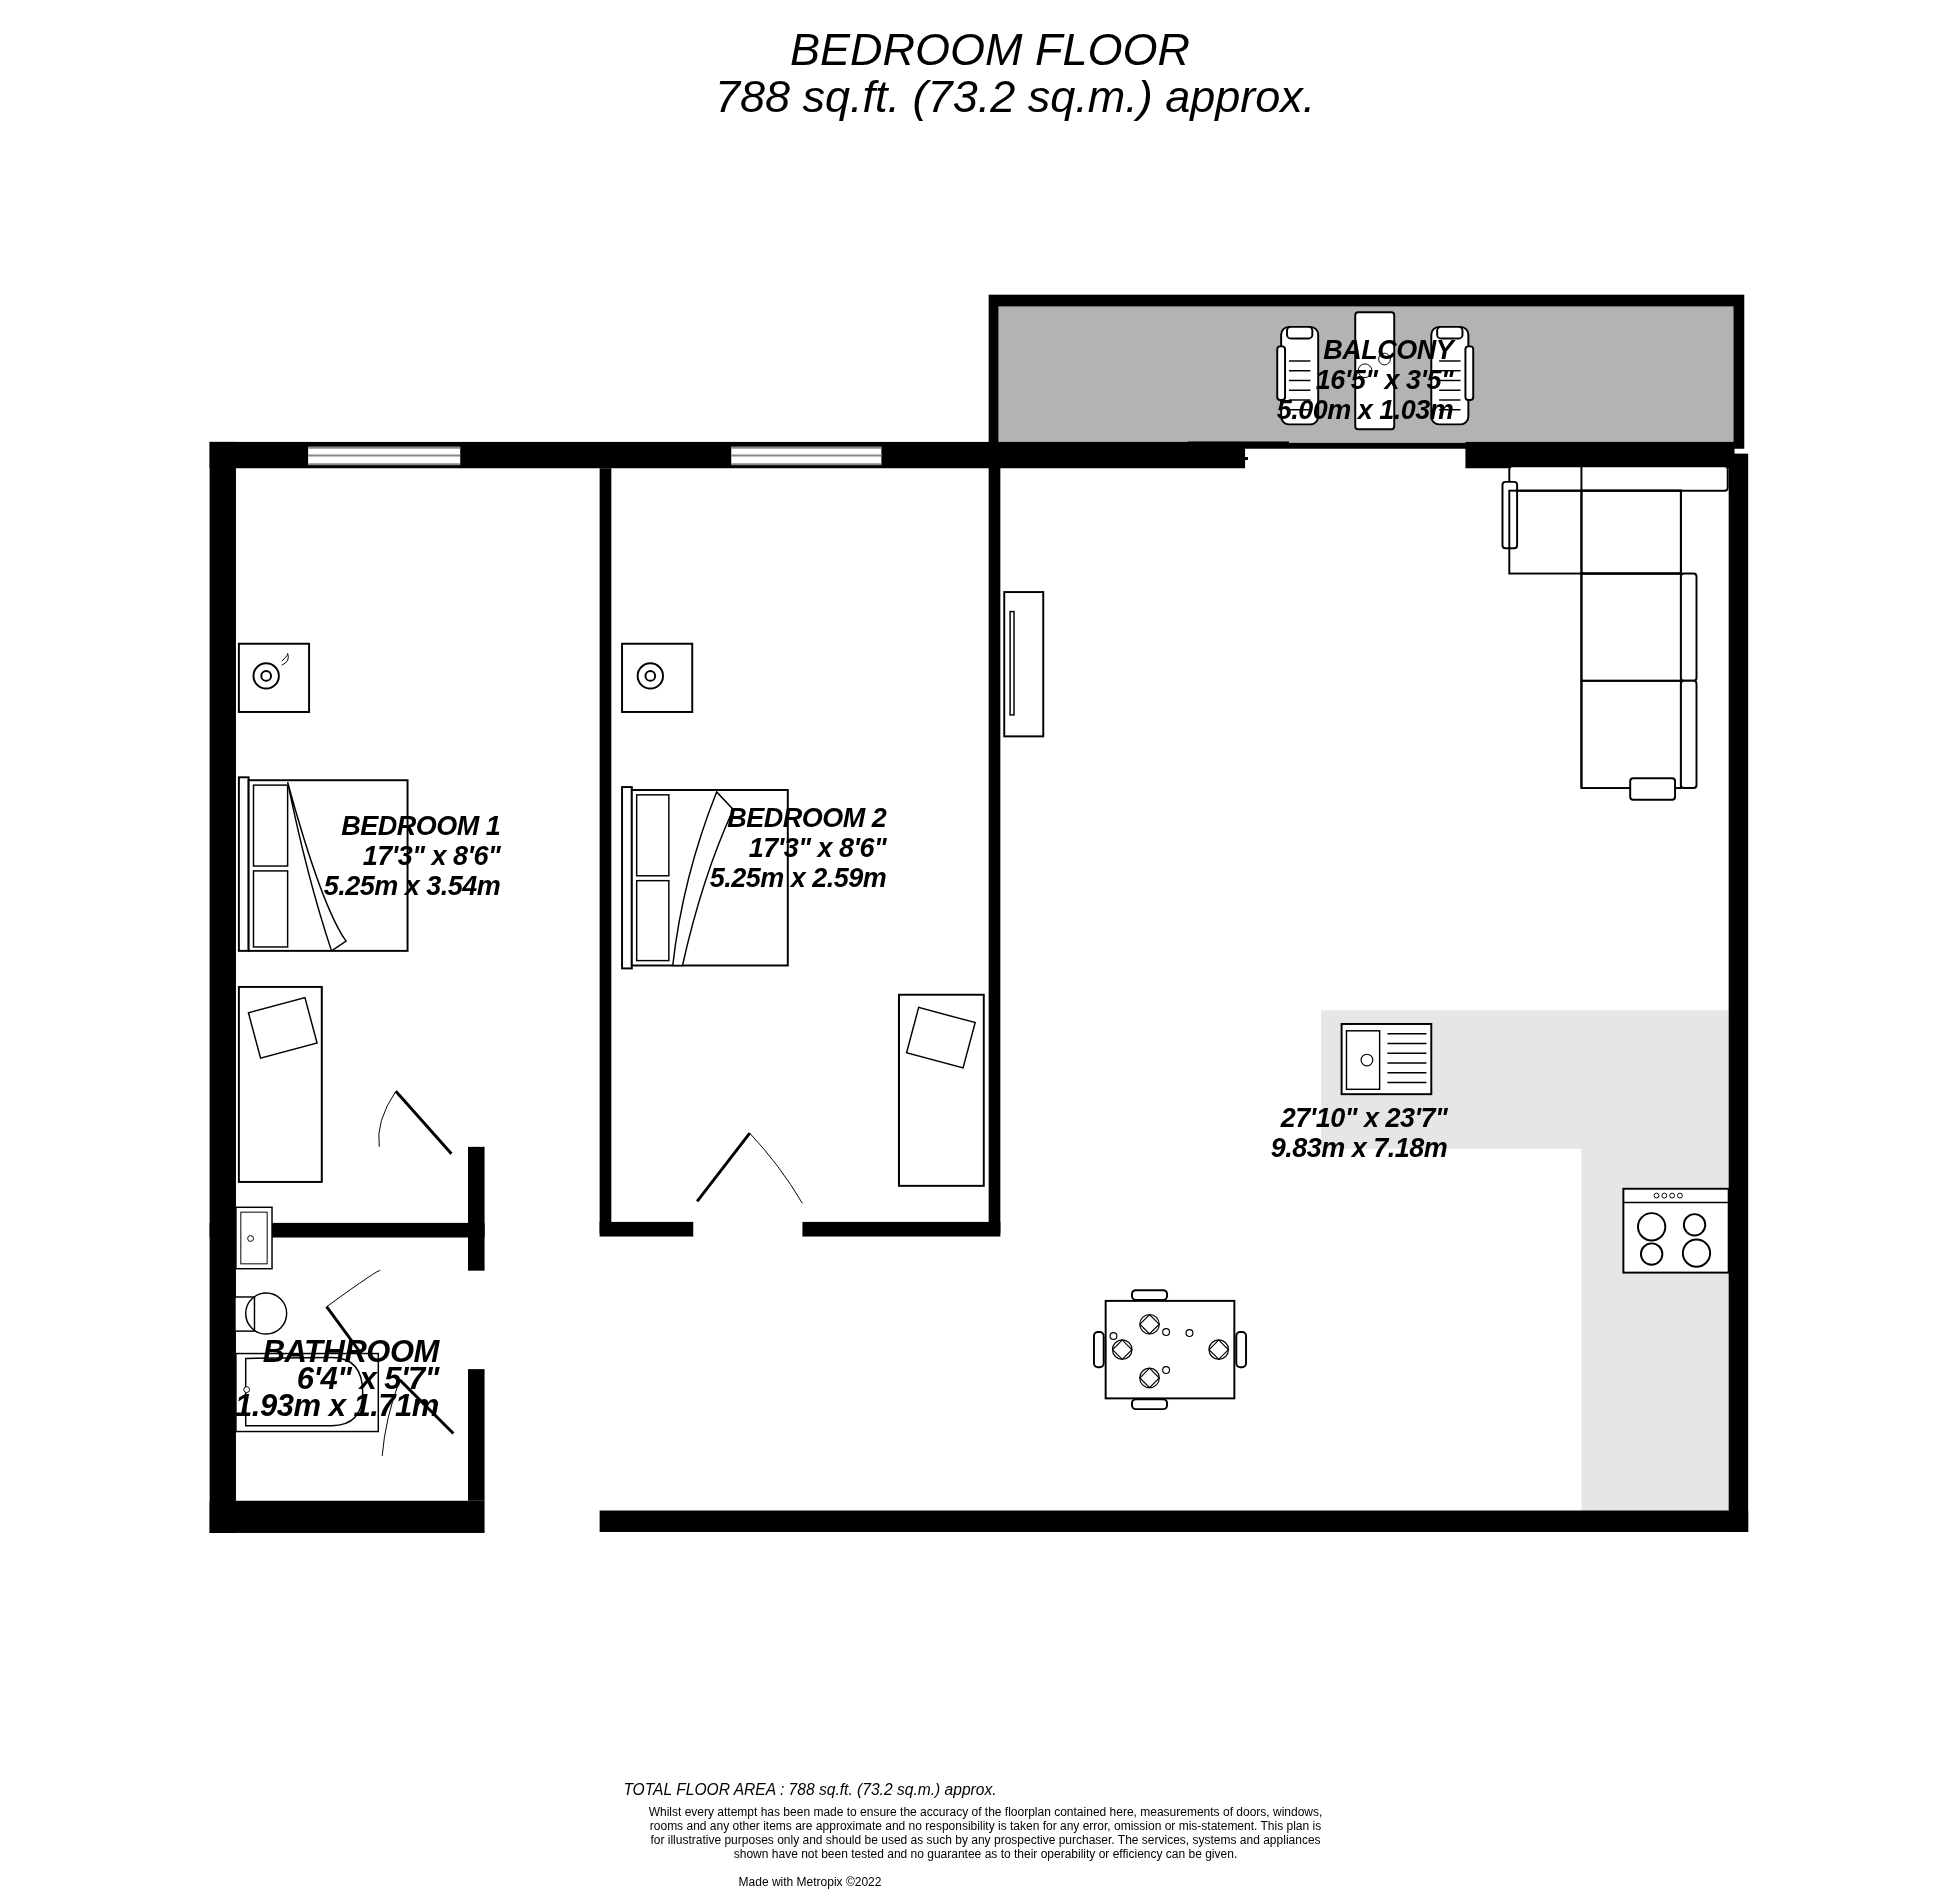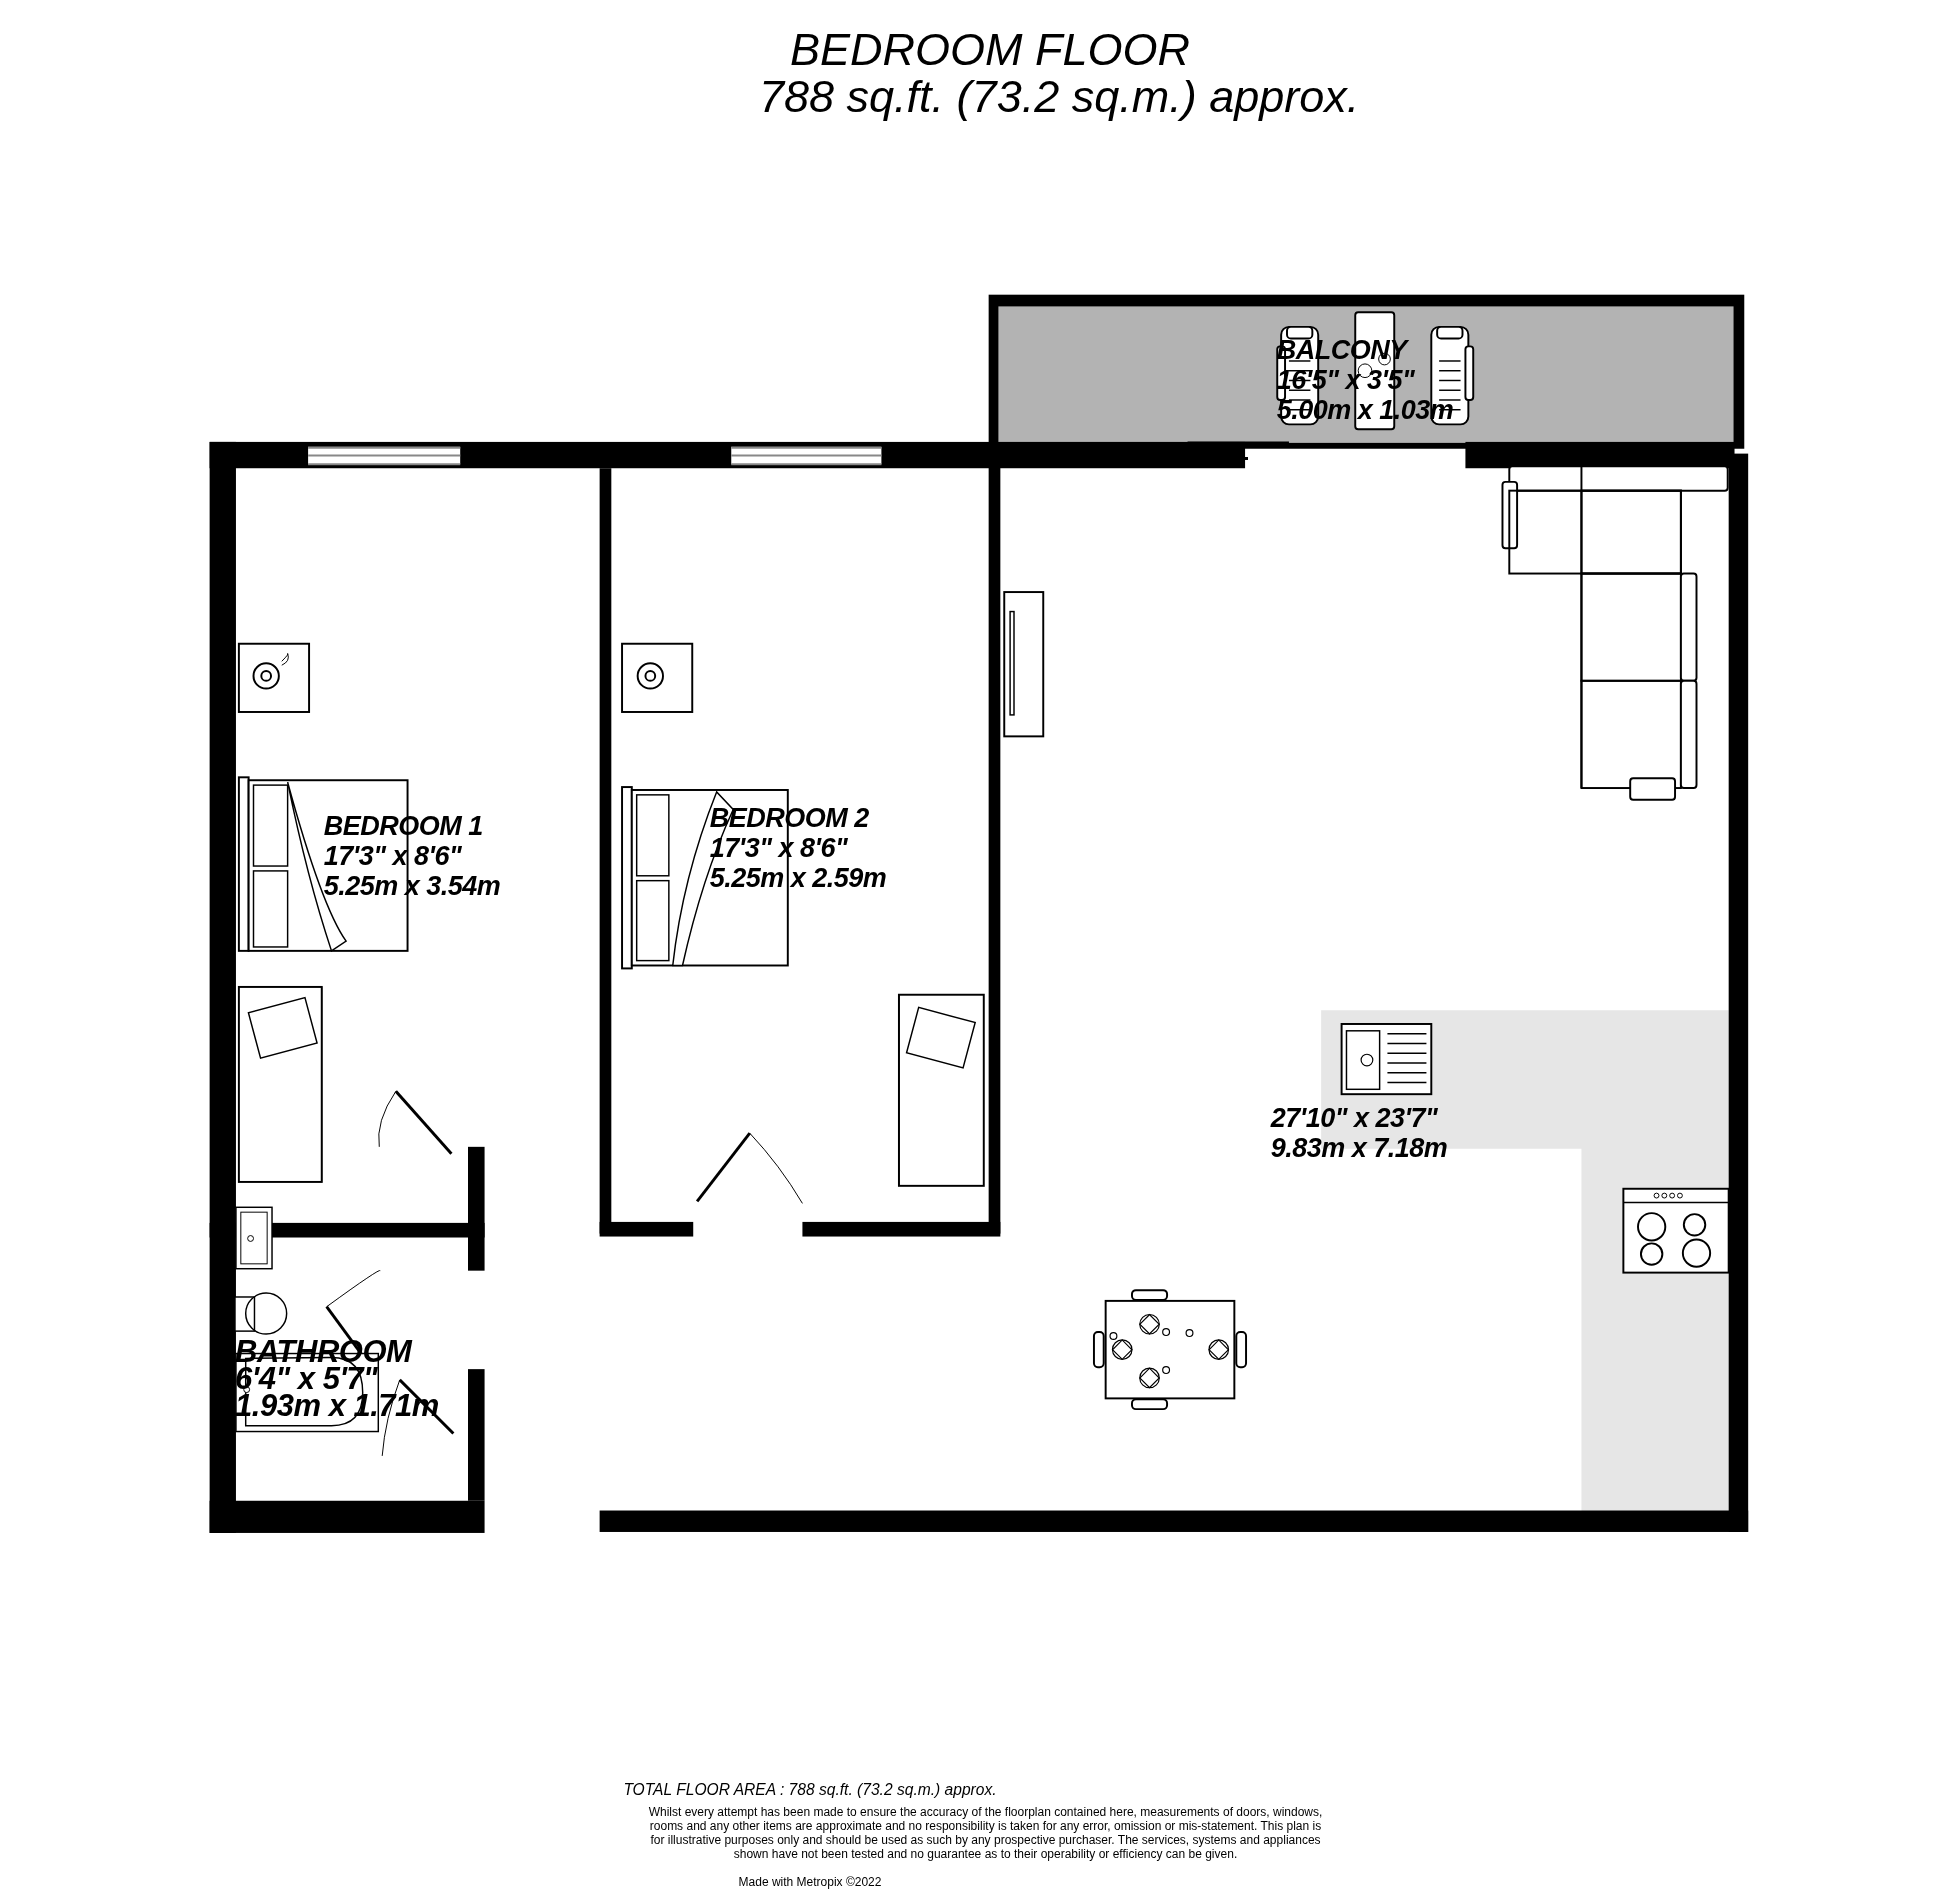--- a/index.html
+++ b/index.html
@@ -1,22 +1,22 @@
 <!DOCTYPE html>
 <html><head>
 <meta charset="utf-8">
 <style>
   html, body { margin: 0; padding: 0; background: #ffffff; }
   body { width: 1950px; height: 1891px; position: relative; overflow: hidden;
          font-family: "Liberation Sans", sans-serif; color: #000; }
   .title { position: absolute; left: 0; width: 1950px; font-style: italic; font-size: 45px; line-height: 49px; }
   #title-line1 { top: 25px; left: 790px; width: auto; }
-  #title-line2 { top: 72px; left: 715px; width: auto; margin-left: 44px; }
+  #title-line2 { top: 72px; left: 715px; width: auto; }
   svg#plan { position: absolute; left: 0; top: 0; }
-  .room-label { position: absolute; text-align: left; font-style: italic; font-weight: bold;
+  .room-label { position: absolute; text-align: right; font-style: italic; font-weight: bold;
                 font-size: 27px; line-height: 30px; transform: translateX(-50%); white-space: nowrap;
                 letter-spacing: -0.5px; }
   .footer { position: absolute; left: 0; width: 1620px; text-align: center; }
   #footer-total { top: 1781px; font-style: italic; font-size: 15.6px; }
   #footer-disclaimer { top: 1805px; font-size: 12px; line-height: 14px; left: 644px; width: 683px; }
   #footer-credit { top: 1875px; font-size: 12px; }
 </style>
 </head>
 <body>
 

